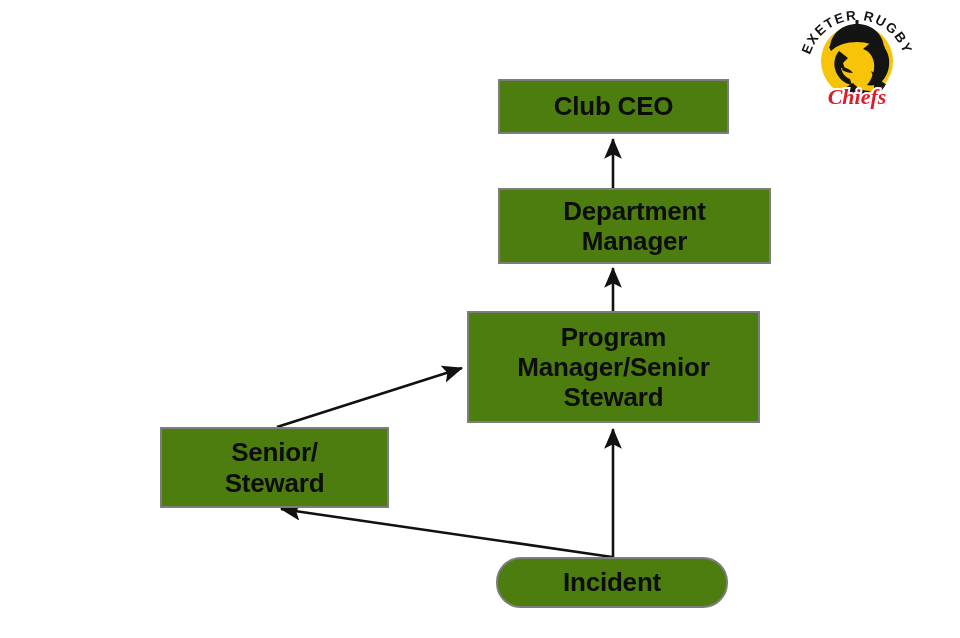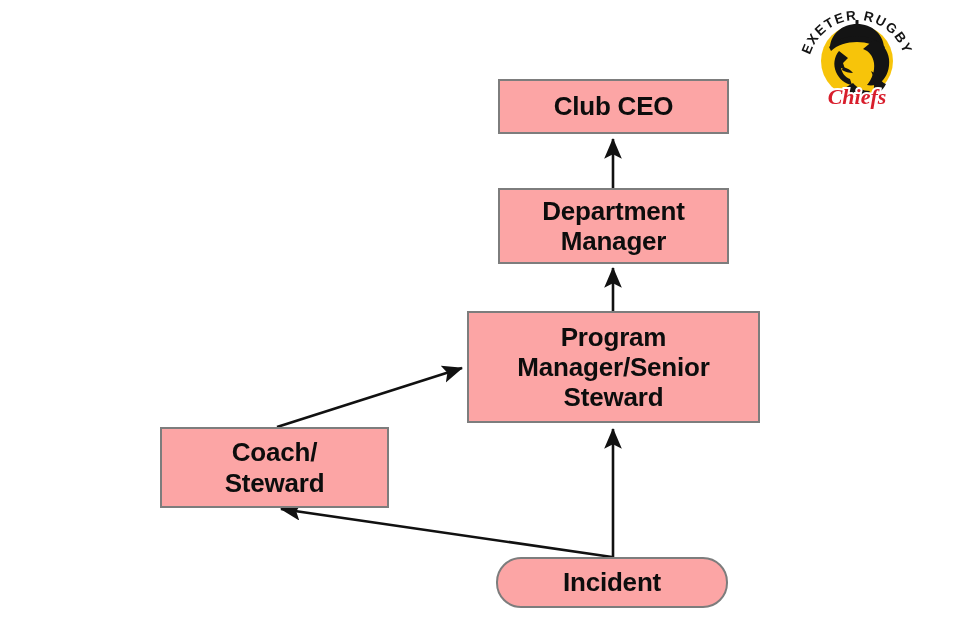--- a/index.html
+++ b/index.html
@@ -15,41 +15,41 @@
     width: 960px;
     height: 638px;
     background: #ffffff;
     overflow: hidden;
   }
 
   
   .node {
     position: absolute;
     box-sizing: border-box;
-    background: #fca5a5;
+    background: #4d7c0f;
     border: 2px solid #7d7d7d;
     display: flex;
     align-items: center;
     justify-content: center;
     text-align: center;
     color: #0d0d0d;
     font-weight: bold;
     font-family: "Liberation Sans", sans-serif;
     letter-spacing: -0.2px;
     line-height: 1.16;
     z-index: 3;
   }
   .node span {
     display: block;
     padding: 0 6px;
     white-space: pre-line;
   }
 
   #node-ceo       { left: 498px; top: 79px;  width: 231px; height: 55px;  font-size: 26px; }
-  #node-dept      { left: 498px; top: 188px; width: 231px; height: 76px;  font-size: 26px; }
+  #node-dept      { left: 498px; top: 188px; width: 273px; height: 76px;  font-size: 26px; }
   #node-program   { left: 467px; top: 311px; width: 293px; height: 112px; font-size: 26px; text-align: center; }
   #node-coach     { left: 160px; top: 427px; width: 229px; height: 81px;  font-size: 26px; }
   #node-incident  { left: 496px; top: 557px; width: 232px; height: 51px;  font-size: 26px; border-radius: 25px; }
 
   
   #connectors {
     position: absolute;
     left: 0;
     top: 0;
     width: 960px;
@@ -99,21 +99,21 @@
 Manager</span>
   </div>
 
   <div class="node" id="node-program">
     <span>Program
 Manager/Senior
 Steward</span>
   </div>
 
   <div class="node" id="node-coach">
-    <span>Coach/
+    <span>Senior/
 Steward</span>
   </div>
 
   <div class="node" id="node-incident">
     <span>Incident</span>
   </div>
 
   <svg id="club-logo" viewBox="0 0 126 100" xmlns="http://www.w3.org/2000/svg">
     <defs>
       <path id="arcpath" d="M 13,58 A 49,49 0 1 1 111,58"></path>

